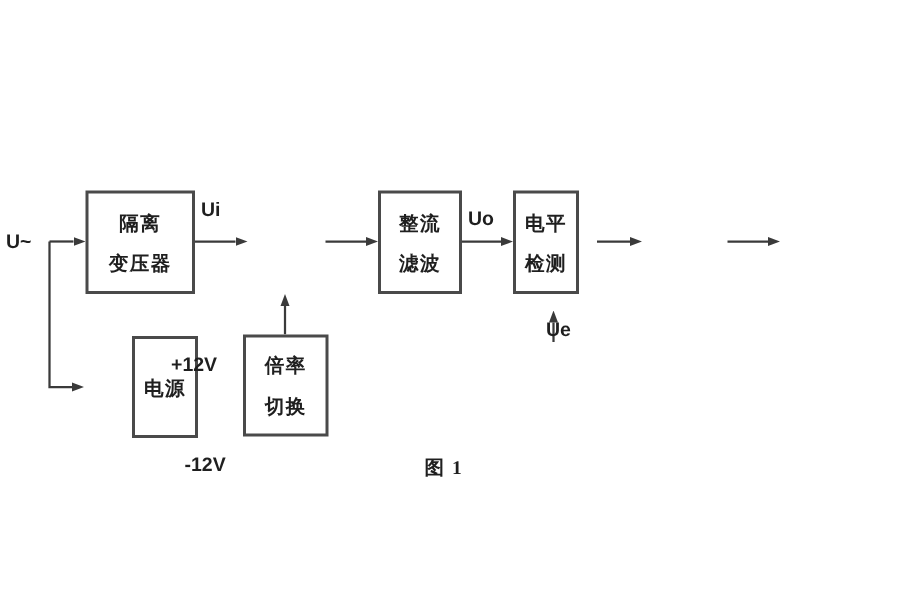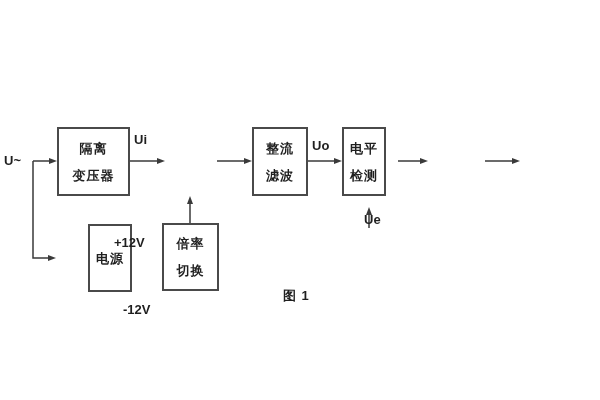--- a/index.html
+++ b/index.html
@@ -18,21 +18,21 @@
   .b7{left:56px;top:224px;width:44px;height:68px;margin-left:32px;}
   .b8{left:162px;top:223px;width:57px;height:68px;}
   .b9{left:328px;top:236px;width:92px;height:43px;}
   .lbl{position:absolute;font-size:13px;font-weight:bold;white-space:nowrap;}
   .u-input{left:4px;top:153px;}
   .u-i{left:134px;top:132px;}
   .u-o{left:312px;top:138px;}
   .u-e{left:364px;top:212px;text-align:right;}
   .p12{left:114px;top:235px;}
   .m12{left:123px;top:266px;margin-top:36px;}
-  .caption{left:283px;top:287px;letter-spacing:1px;}
+  .caption{left:283px;top:303px;letter-spacing:1px;font-family:Liberation Serif, serif;}
 </style>
 </head>
 <body>
 
 <div id="page">
 
   <svg id="wires" viewBox="0 0 600 400" xmlns="http://www.w3.org/2000/svg">
     <defs>
       <marker id="arw" markerWidth="8" markerHeight="8" refX="0" refY="4" orient="auto" markerUnits="userSpaceOnUse">
         <path d="M0,1 L8,4 L0,7 Z" fill="#3a3a3a"></path>

